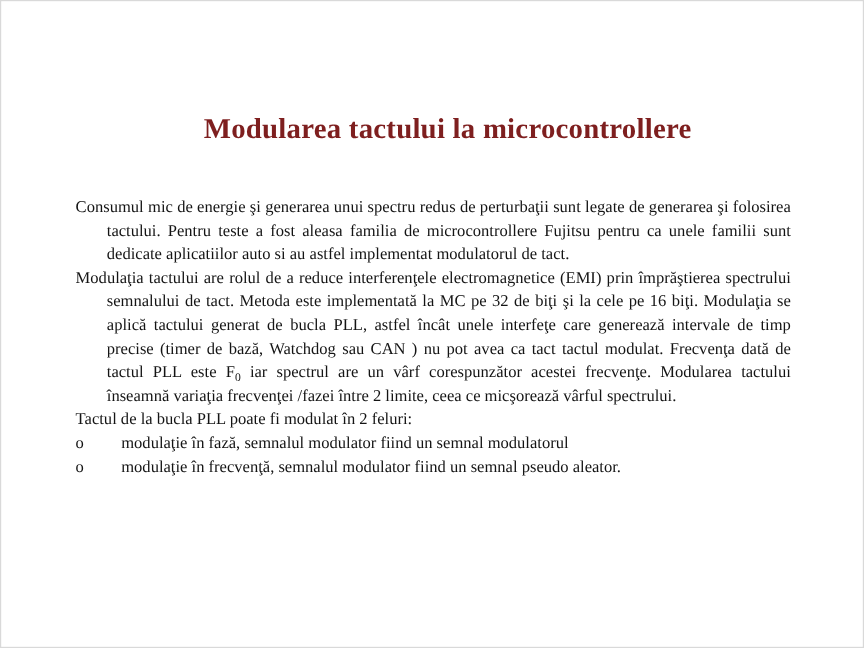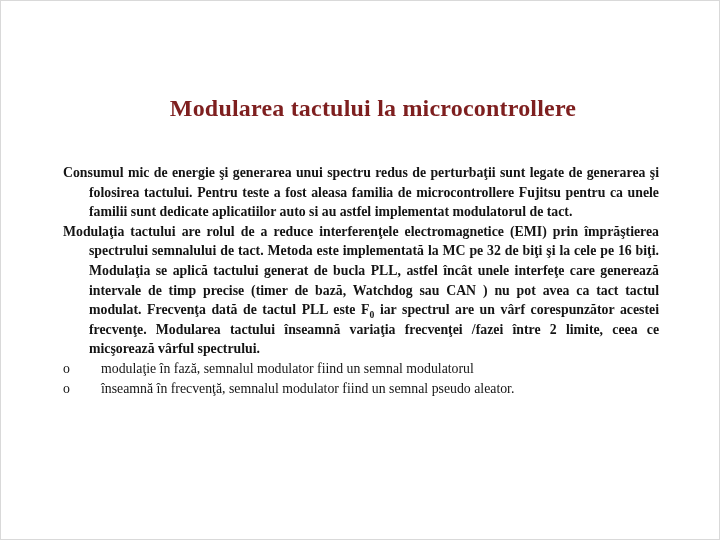--- a/index.html
+++ b/index.html
@@ -40,21 +40,20 @@
     width: 596px;
     font-size: 13.8px;
     line-height: 19.6px;
     color: #141414;
   }
   .para {
     margin: 0;
     text-align: justify;
     text-indent: -26px;
     padding-left: 26px;
-    font-weight: bold;
   }
   .bullet-item {
     display: flex;
     margin: 0;
   }
   .bullet-marker {
     width: 38px;
     flex: 0 0 38px;
   }
   .bullet-text {
@@ -66,22 +65,23 @@
   }
 </style>
 </head>
 <body>
 
 <div class="slide">
   <h1 class="title">Modularea tactului la microcontrollere</h1>
   <div class="slide-body">
       <p class="para"><span>Consumul mic de energie şi generarea unui spectru redus de perturbaţii sunt legate de generarea şi folosirea tactului. Pentru teste a fost aleasa familia de microcontrollere Fujitsu pentru ca unele familii sunt dedicate aplicatiilor auto si au astfel implementat modulatorul de tact.</span></p>
       <p class="para"><span>Modulaţia tactului are rolul de a reduce interferenţele electromagnetice (EMI) prin împrăştierea spectrului semnalului de tact. Metoda este implementată la MC pe 32 de biţi şi la cele pe 16 biţi. Modulaţia se aplică tactului generat de bucla PLL, astfel încât unele interfeţe care generează intervale de timp precise (timer de bază, Watchdog sau CAN ) nu pot avea ca tact tactul modulat. Frecvenţa dată de tactul PLL este F</span><sub>0</sub><span> iar spectrul are un vârf corespunzător acestei frecvenţe. Modularea tactului înseamnă variaţia frecvenţei /fazei între 2 limite, ceea ce micşorează vârful spectrului.</span></p>
+      <p class="para"><span>Tactul de la bucla PLL poate fi modulat în 2 feluri:</span></p>
       <div class="bullet-item">
         <span class="bullet-marker">o</span>
         <span class="bullet-text"><span>modulaţie în fază, semnalul modulator fiind un semnal modulatorul</span></span>
       </div>
       <div class="bullet-item">
         <span class="bullet-marker">o</span>
-        <span class="bullet-text"><span>înseamnă în frecvenţă, semnalul modulator fiind un semnal pseudo aleator.</span></span>
+        <span class="bullet-text"><span>modulaţie în frecvenţă, semnalul modulator fiind un semnal pseudo aleator.</span></span>
       </div>
     </div>
 </div>
 
 </body></html>

